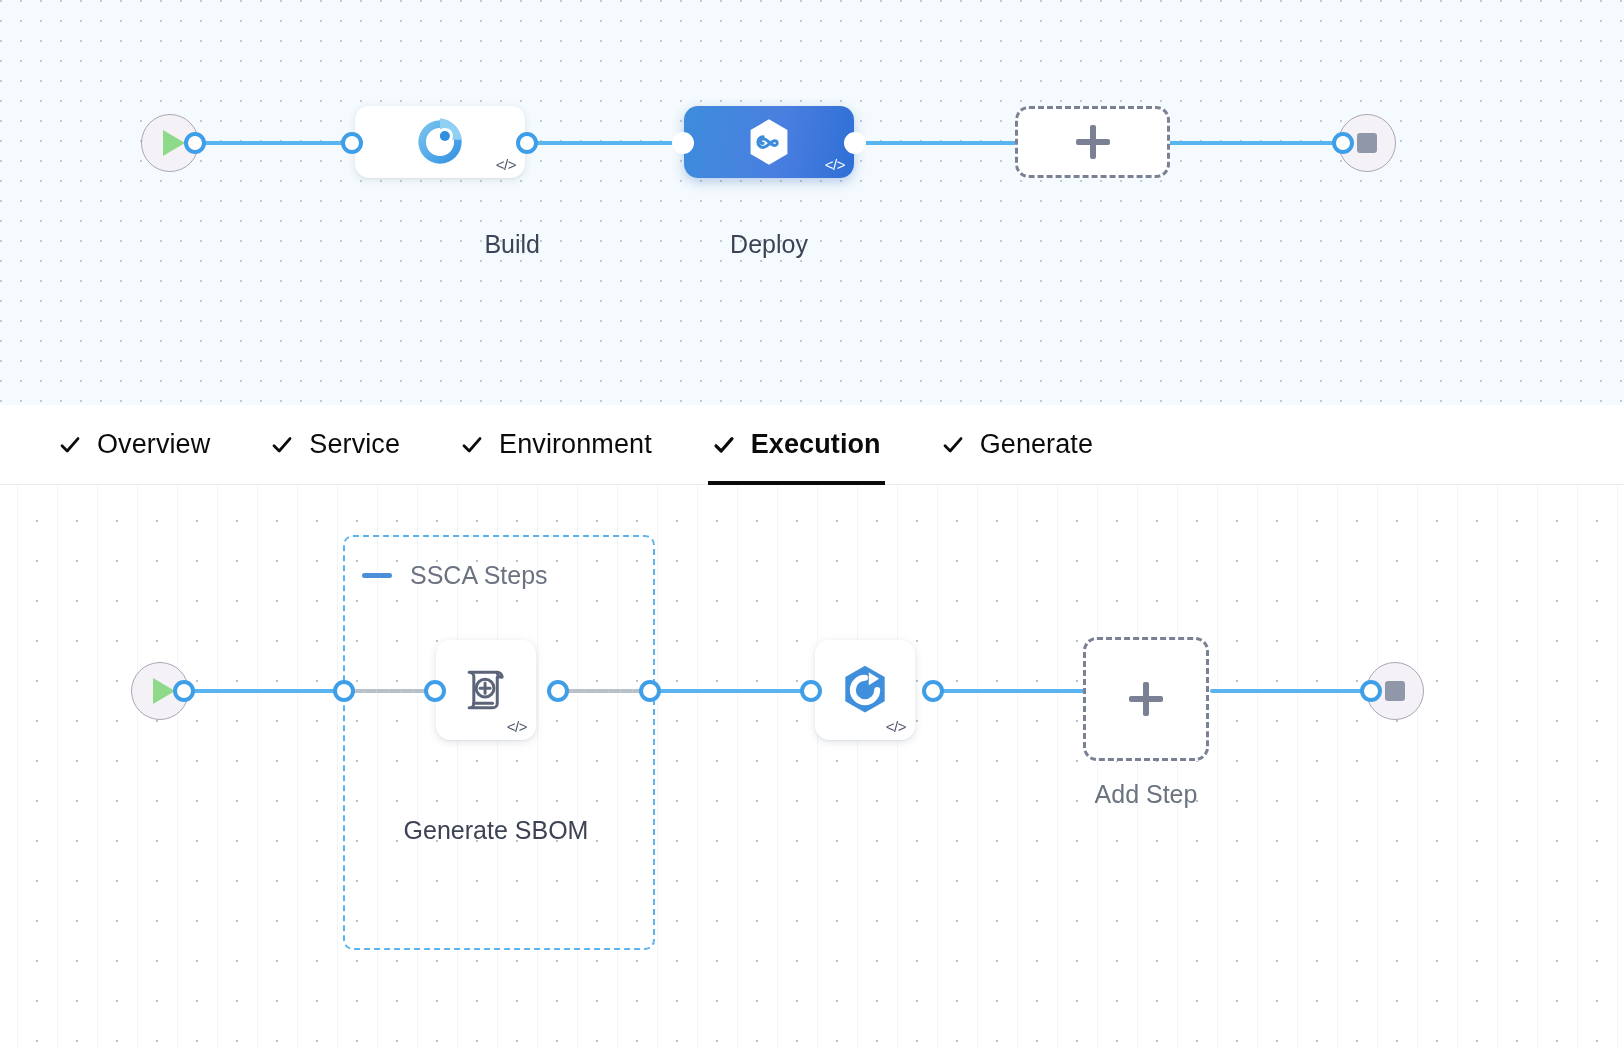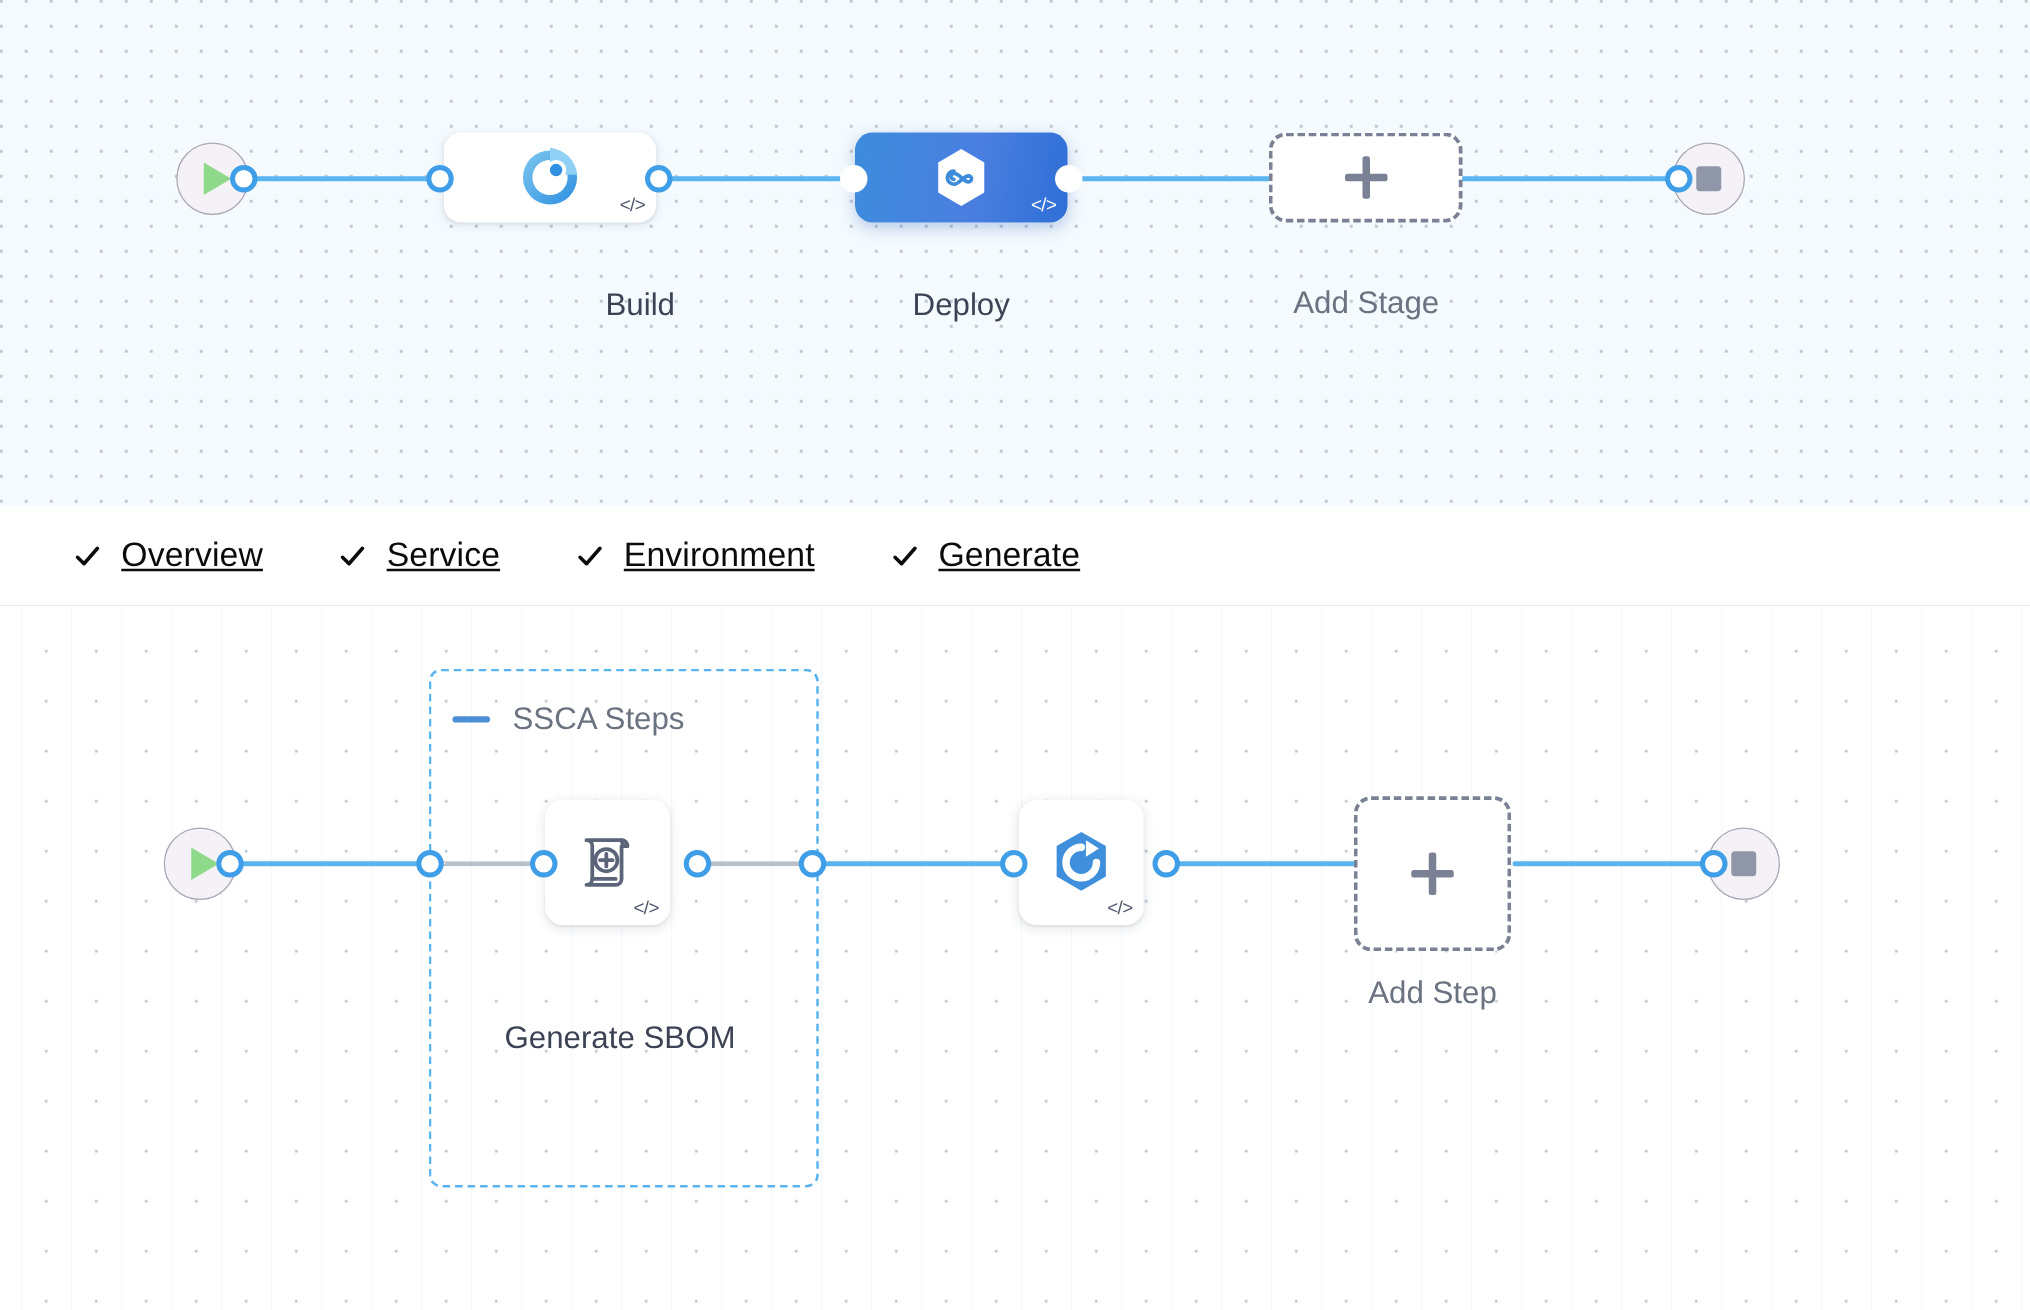--- a/index.html
+++ b/index.html
@@ -53,21 +53,21 @@
   .tab {
     position: relative;
     display: flex; align-items: center; gap: 15px;
     height: 80px;
     padding: 0 30px;
     cursor: pointer;
     color: #0b0b0d;
     font-size: 27px;
     letter-spacing: .1px;
   }
-  .tab .tab-label { white-space: nowrap; text-decoration: underline; }
+  .tab .tab-label { white-space: nowrap; }
   .tab.active .tab-label { font-weight: bold; }
   .tab.active::after {
     content: "";
     position: absolute; left: 26px; right: 26px; bottom: 0;
     height: 4px; background: #0b0b0d;
   }
   .check-icon { width: 24px; height: 24px; flex: none; display: block; }
 
   .edge {
     position: absolute;
@@ -235,21 +235,20 @@
       </svg>
       <span class="code-badge light">&lt;/&gt;</span>
     </div>
     <div class="port on-dark" style="left:672px; top:132px;"></div>
     <div class="port on-dark" style="left:844px; top:132px;"></div>
     <div class="node-label" style="left:669px; top:224px; width:200px;">Deploy</div>
 
     <div class="add-card" style="left:1015px; top:106px; width:155px; height:72px;">
       <span class="plus"></span>
     </div>
-    <div class="node-label muted" style="left:995px; top:222px; width:196px;">Add Stage</div>
 
     <div class="terminal" style="left:1338px; top:114px;">
       <div class="stop-sq"></div>
     </div>
     <div class="port" style="left:1332px; top:132px;"></div>
   </div>
 
   <div class="tab-bar">
 
     <div class="tab">
@@ -266,20 +265,26 @@
       <span class="tab-label">Service</span>
     </div>
 
     <div class="tab">
       <svg class="check-icon" viewBox="0 0 24 24">
         <path d="M4 12.8 L9.2 18 L20 5.6" fill="none" stroke="#0b0b0d" stroke-width="2.8" stroke-linecap="round" stroke-linejoin="round"></path>
       </svg>
       <span class="tab-label">Environment</span>
     </div>
 
+    <div class="tab active">
+      <svg class="check-icon" viewBox="0 0 24 24">
+        <path d="M4 12.8 L9.2 18 L20 5.6" fill="none" stroke="#0b0b0d" stroke-width="3.2" stroke-linecap="round" stroke-linejoin="round"></path>
+      </svg>
+      <span class="tab-label">Execution</span>
+    </div>
 
     <div class="tab">
       <svg class="check-icon" viewBox="0 0 24 24">
         <path d="M4 12.8 L9.2 18 L20 5.6" fill="none" stroke="#0b0b0d" stroke-width="2.8" stroke-linecap="round" stroke-linejoin="round"></path>
       </svg>
       <span class="tab-label">Generate</span>
     </div>
   </div>
 
   <div class="step-canvas">

